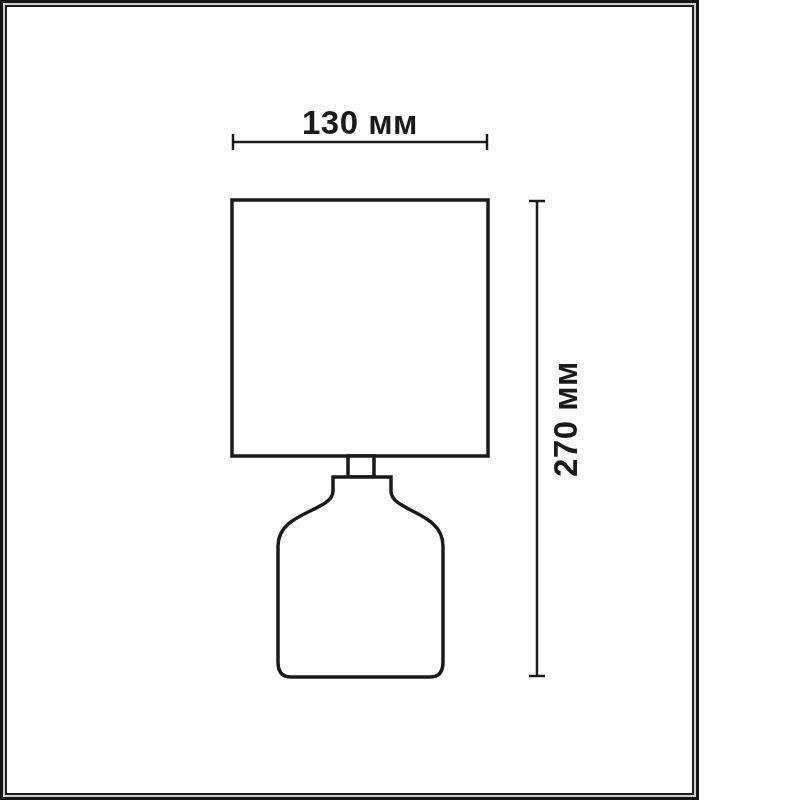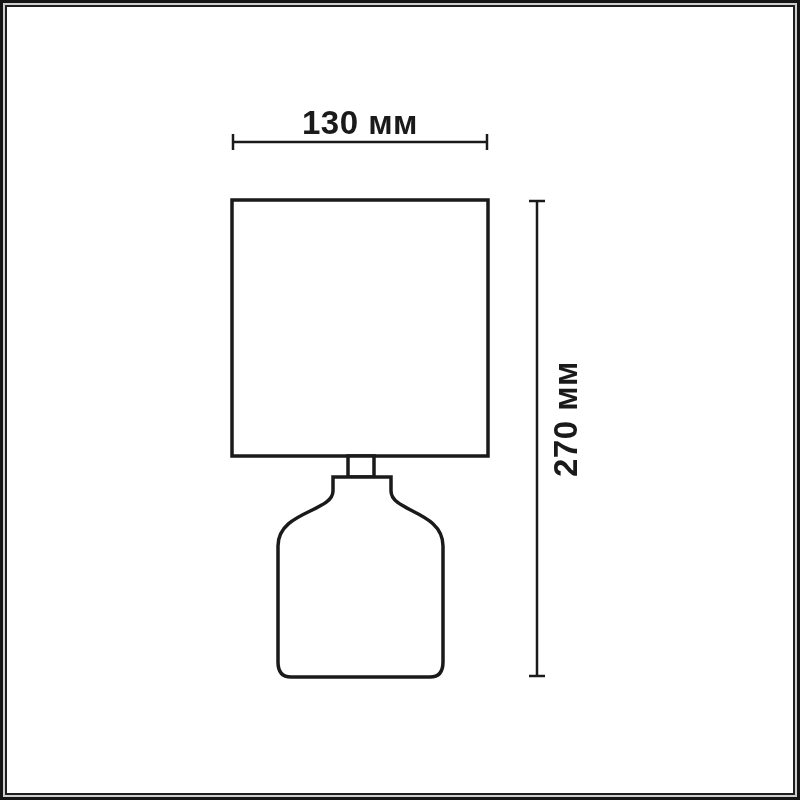--- a/index.html
+++ b/index.html
@@ -3,21 +3,21 @@
 <meta charset="utf-8">
 <style>
   html, body {
     margin: 0;
     padding: 0;
     background: #ffffff;
     font-family: "Liberation Sans", sans-serif;
   }
   .stage {
     position: relative;
-    width: 800px;
+    width: 699px;
     height: 800px;
     background: #8b5cf6;
     box-sizing: border-box;
   }
   
   .frame-outer {
     position: absolute;
     inset: 0;
     border: 3px solid #151515;
     box-sizing: border-box;

